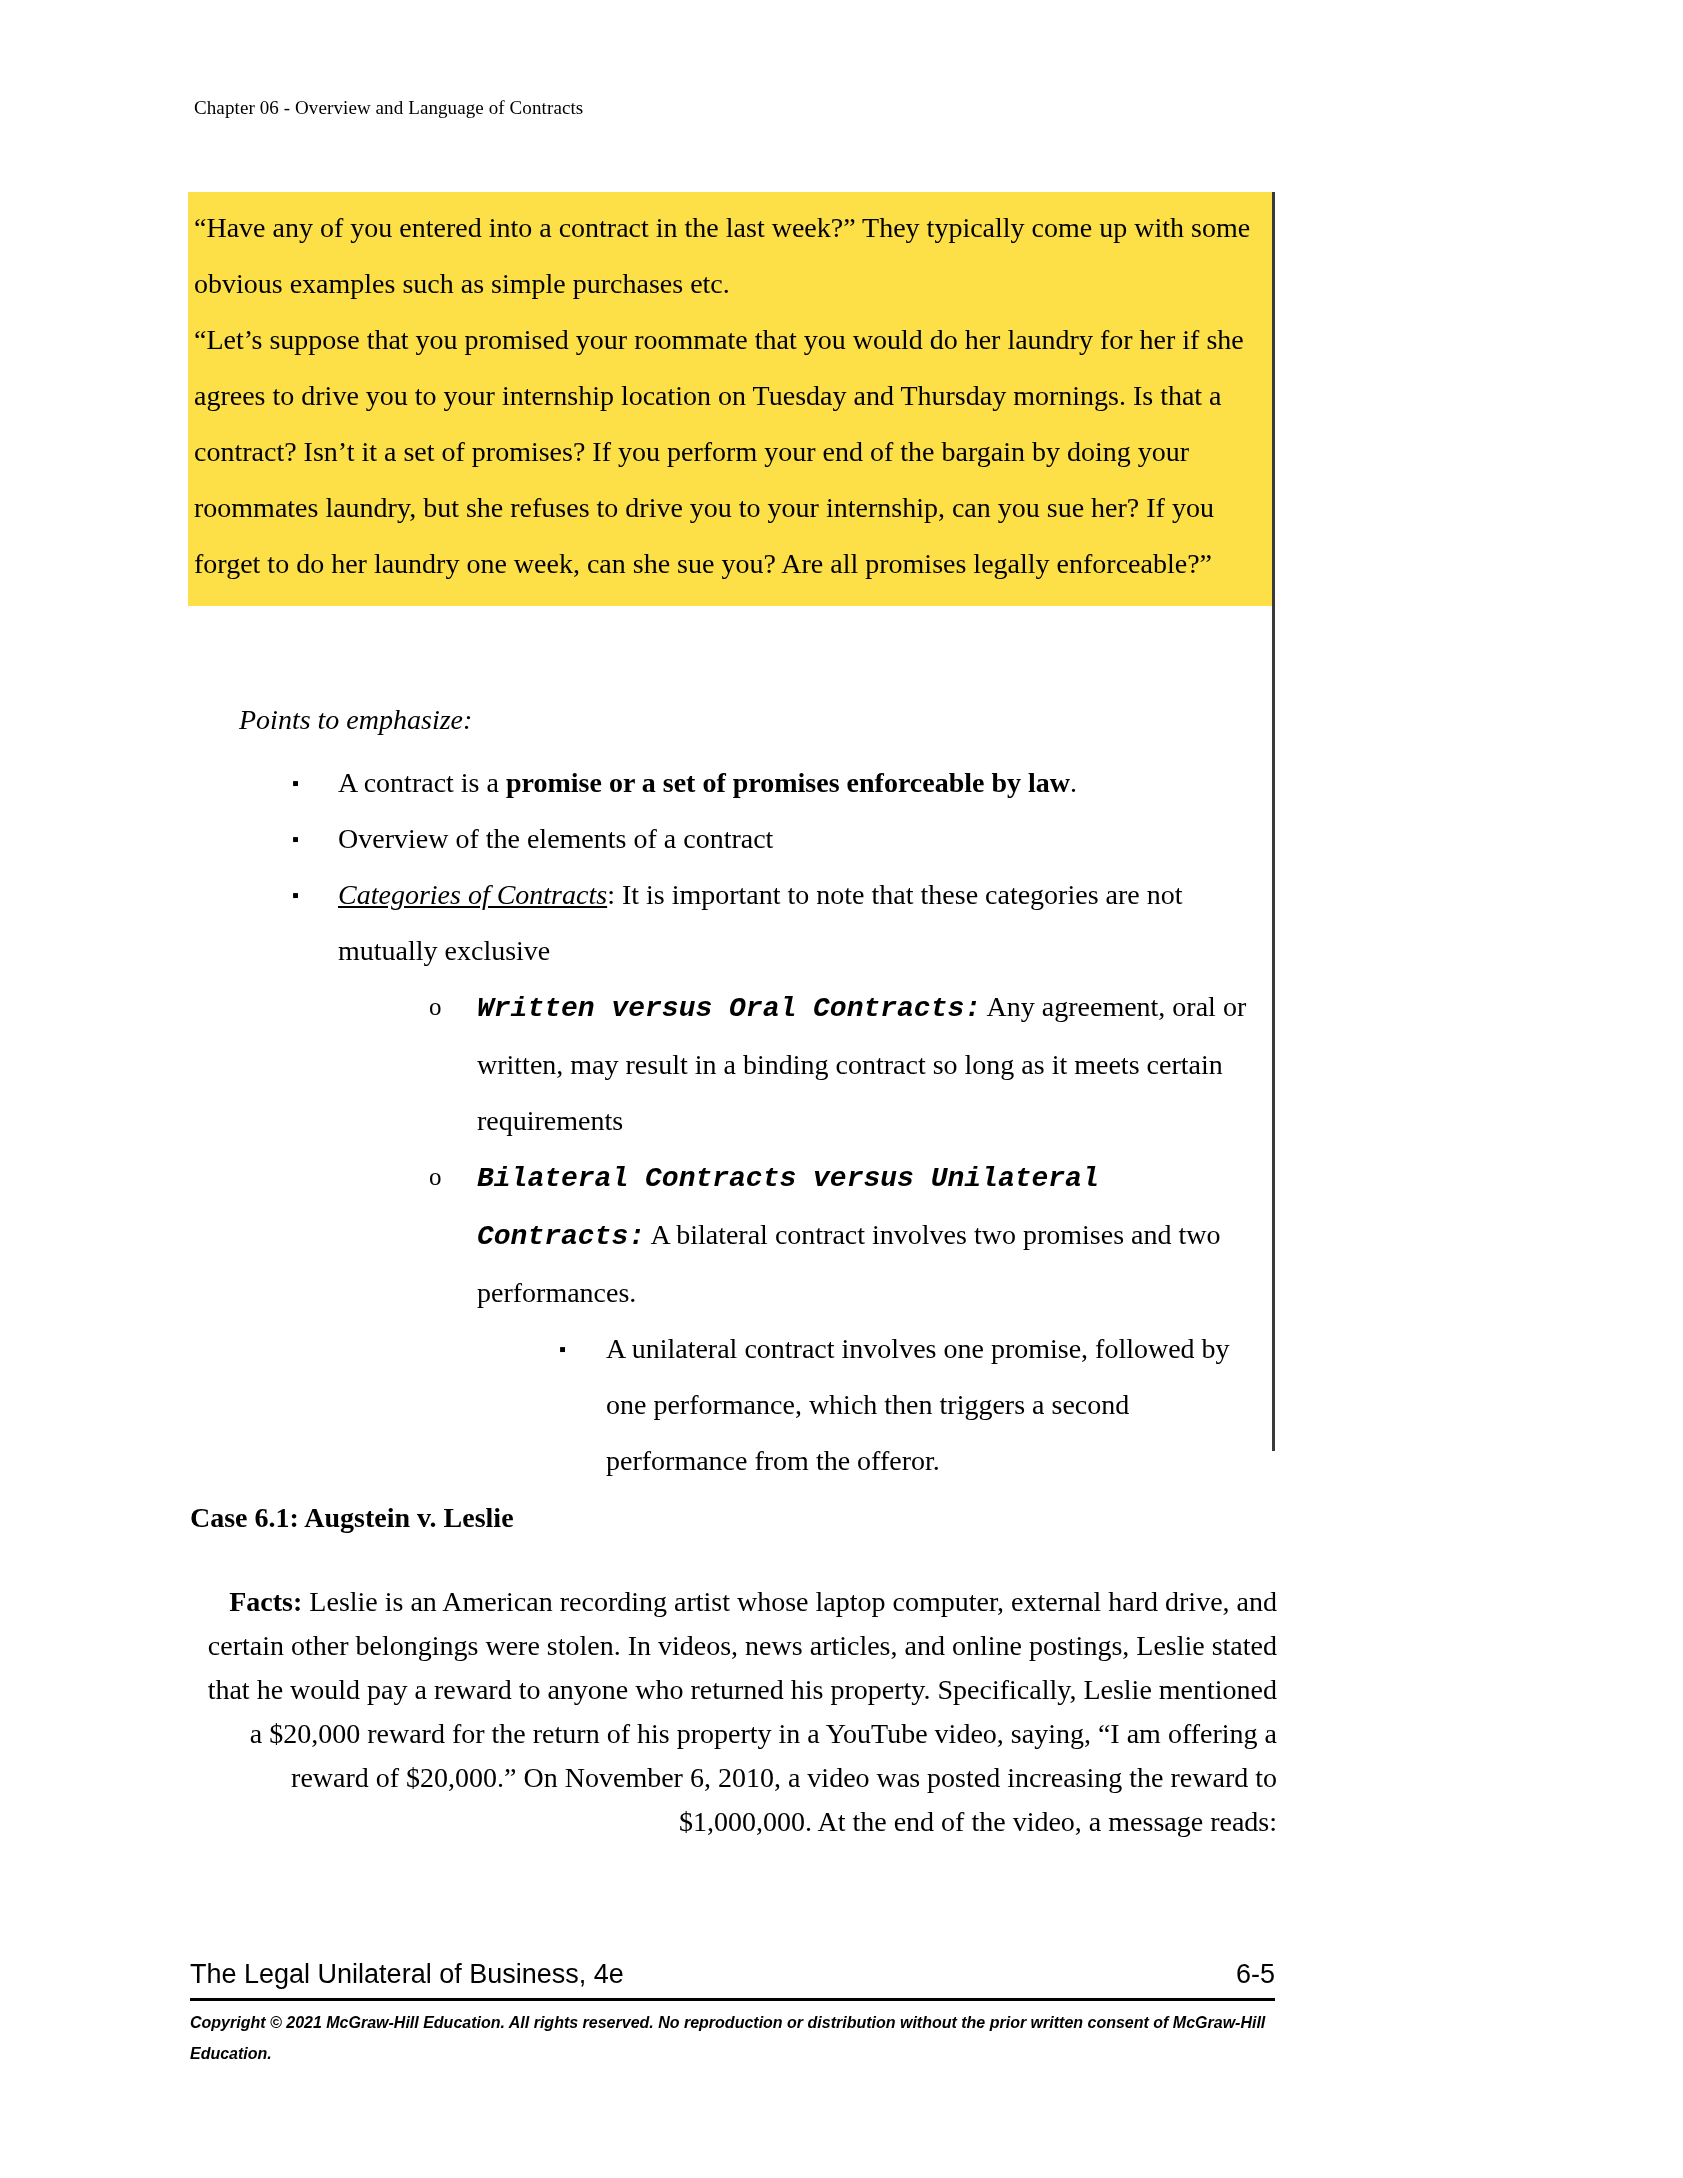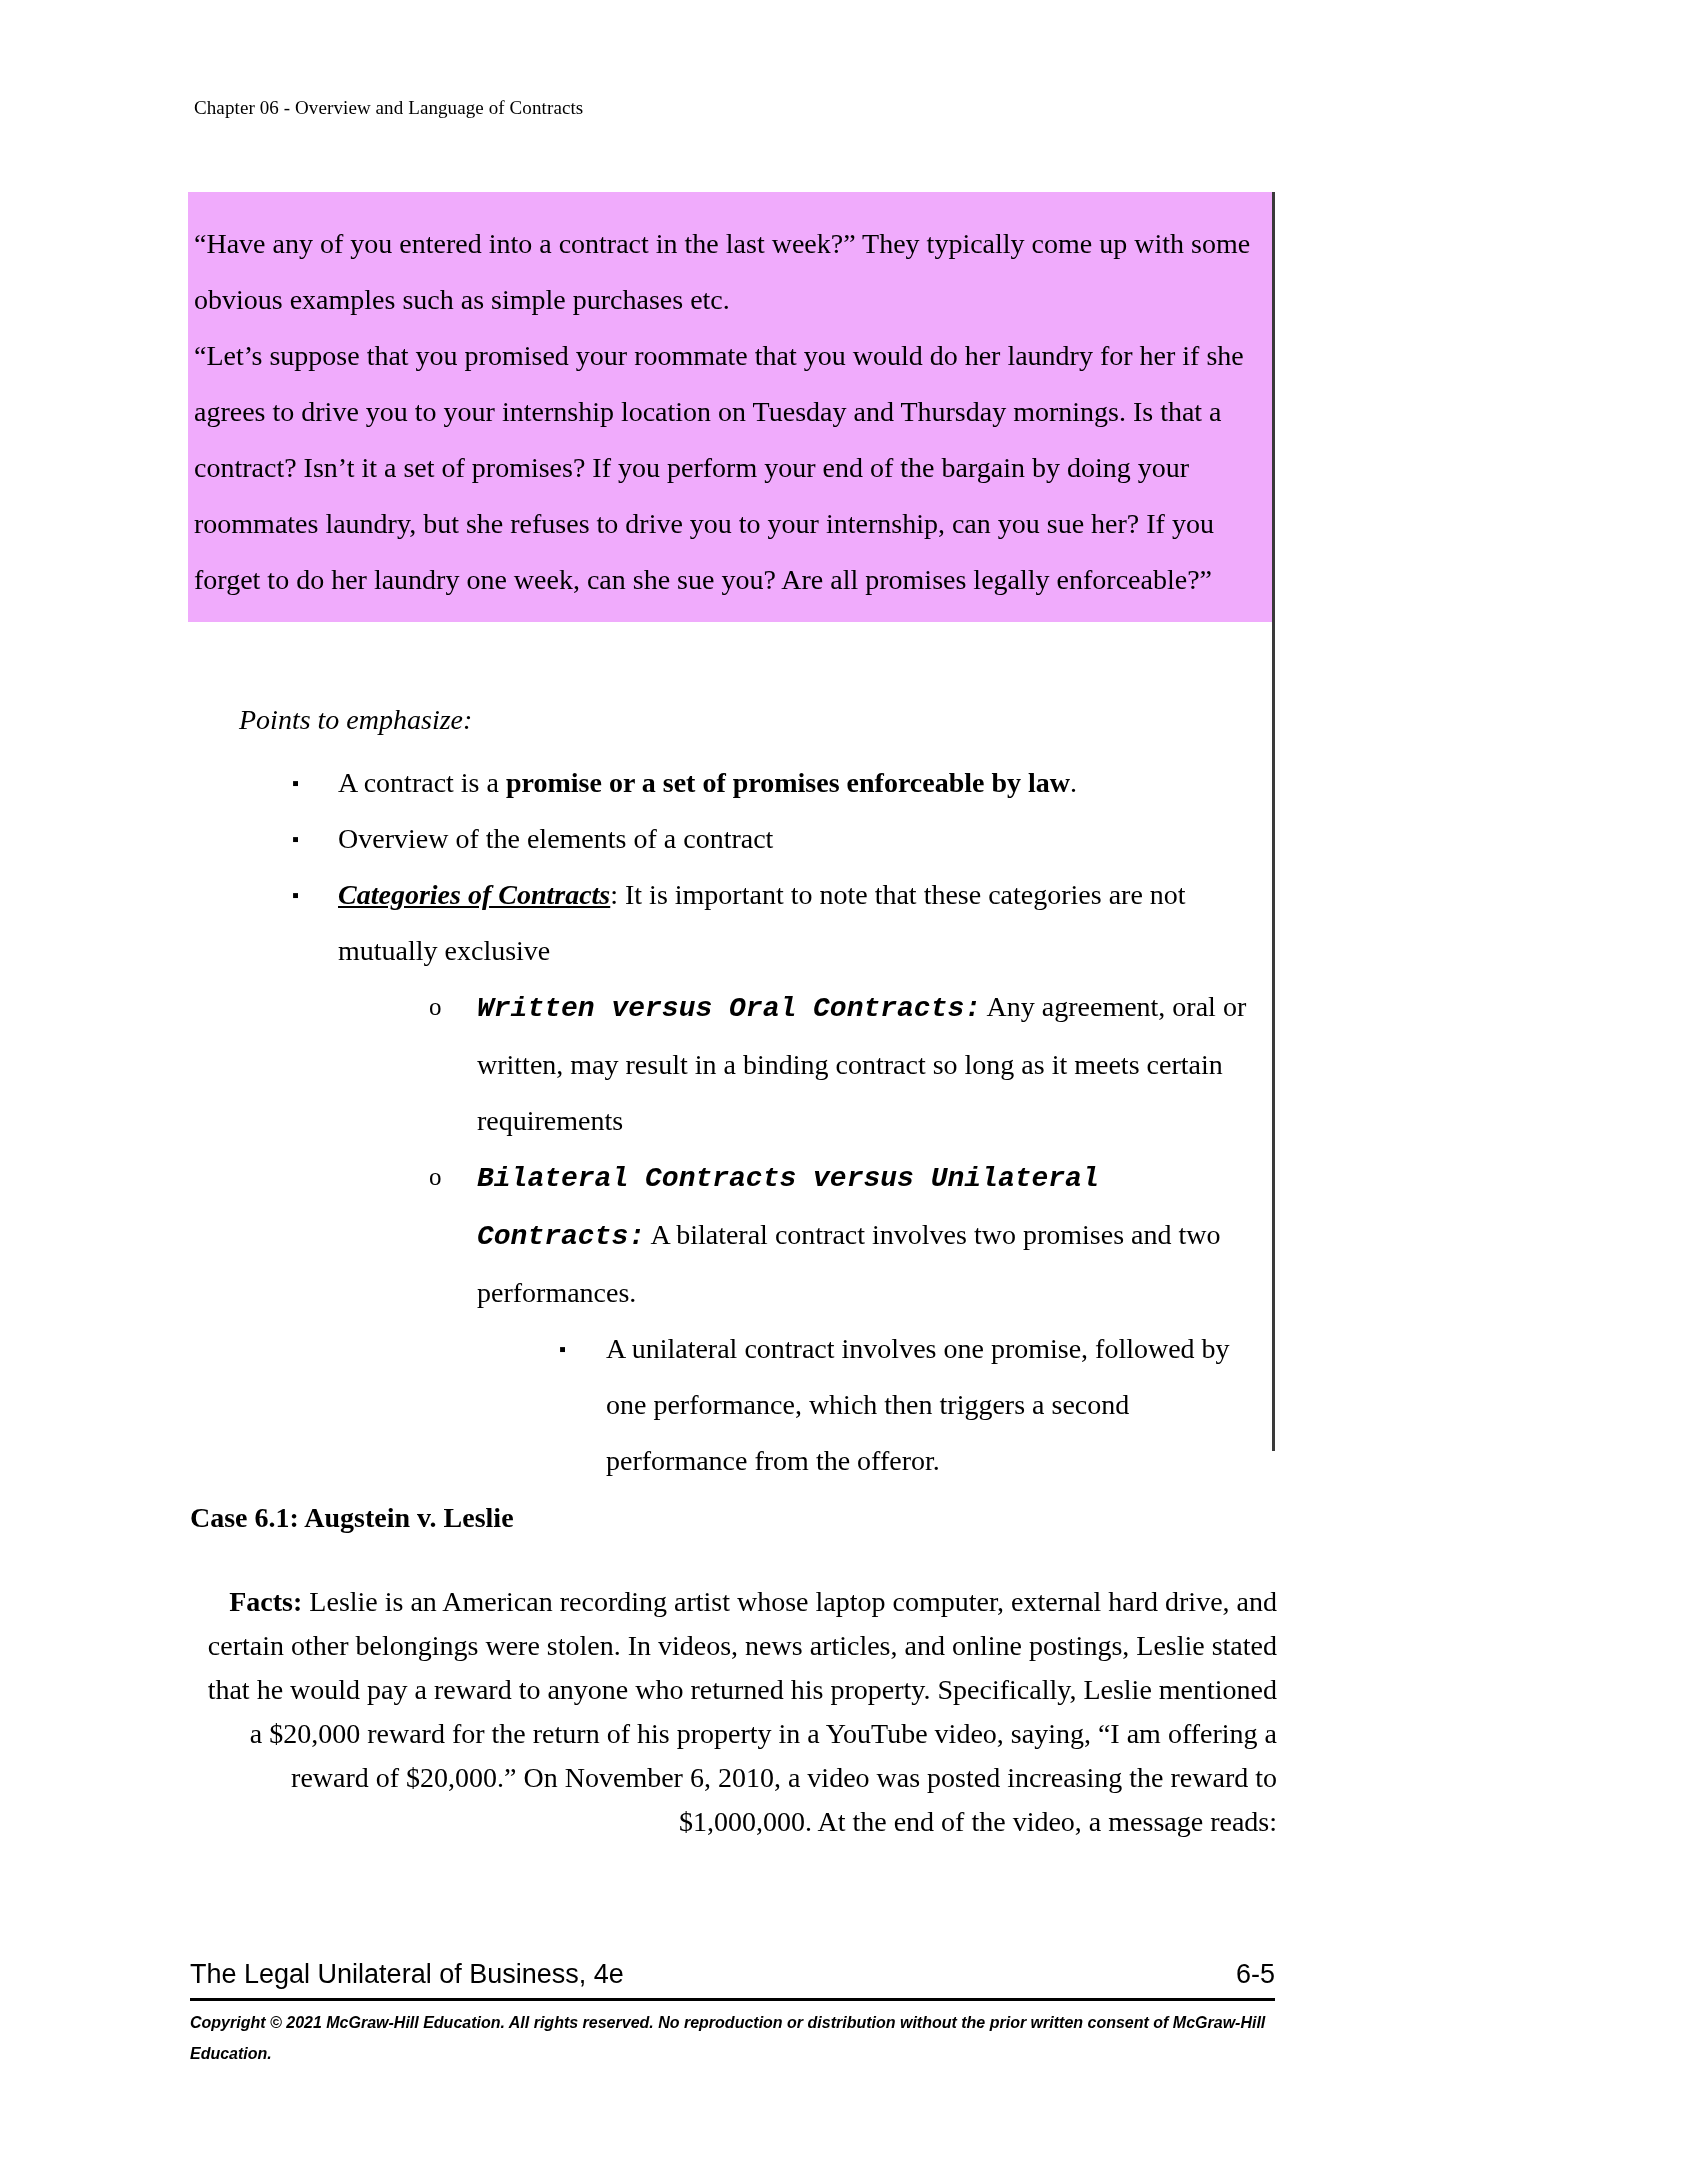--- a/index.html
+++ b/index.html
@@ -34,22 +34,22 @@
     letter-spacing: 0.1px;
     white-space: nowrap;
   }
 
   
   .quote-block {
     position: absolute;
     left: 188px;
     top: 192px;
     width: 1085px;
-    background: #f0abfc;
-    padding: 24px 4px 14px 6px;
+    background: #fde047;
+    padding: 8px 4px 14px 6px;
     box-sizing: border-box;
   }
   .quote-para {
     font-size: 28px;
     line-height: 56px;
     text-align: left;
     margin: 0;
   }
 
   
@@ -116,21 +116,21 @@
   .lvl3 > .marker {
     position: absolute;
     left: 371px;
     top: 0;
     font-size: 20px;
     line-height: 56px;
   }
 
   b, .b { font-weight: bold; }
   .bi { font-weight: bold; font-style: italic; font-family: Liberation Mono, monospace; }
-  .biu { font-weight: bold; font-style: italic; text-decoration: underline; }
+  .biu { font-weight: normal; font-style: italic; text-decoration: underline; }
 
   
   .case-heading {
     position: absolute;
     left: 190px;
     top: 1499px;
     font-size: 28px;
     font-weight: bold;
     line-height: 38px;
   }

